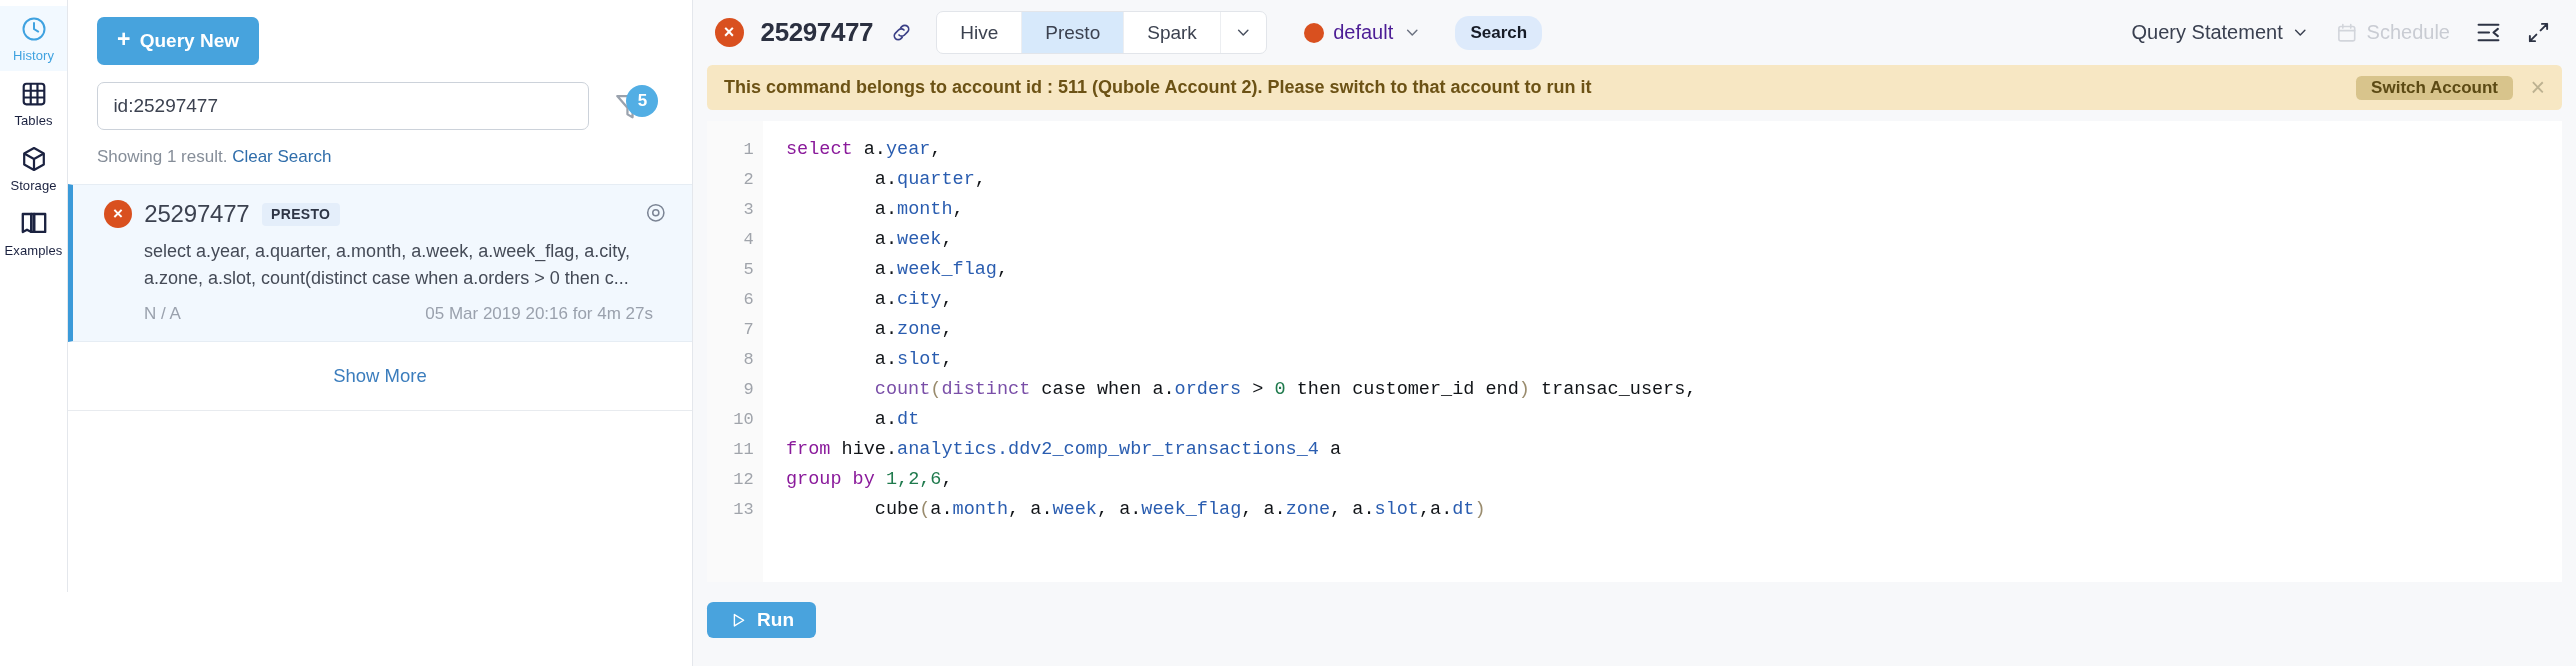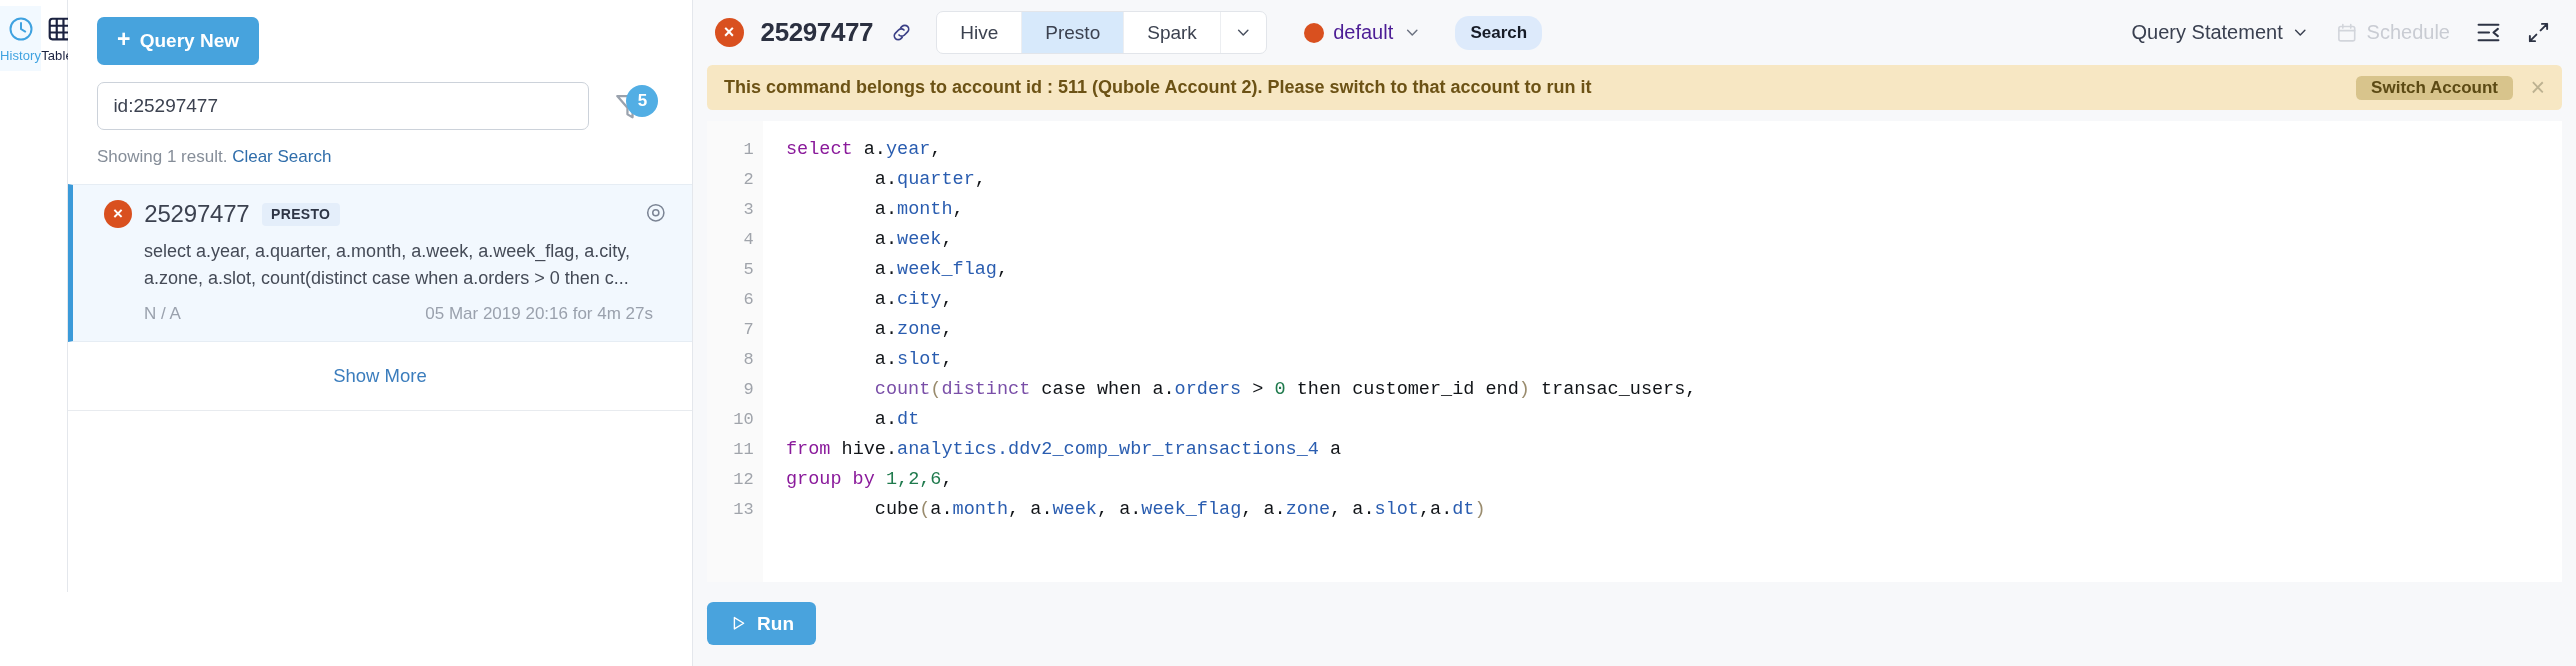--- a/index.html
+++ b/index.html
@@ -9,21 +9,21 @@
     font-family: "Liberation Sans", sans-serif;
     overflow: hidden;
   }
   .app { display: flex; width: 2576px; height: 667px; }
 
   
   .rail {
     width: 68px; min-width: 68px; height: 592px;
     background: #ffffff;
     border-right: 0.8px solid #e4e7ec;
-    display: flex; flex-direction: row;
+    display: flex; flex-direction: column;
     padding-top: 6.2px;
   }
   .rail-item {
     height: 65px;
     display: flex; flex-direction: column;
     align-items: center; justify-content: center;
     gap: 4.6px; cursor: pointer;
   }
   .rail-item.active { background: #f2f9ff; }
   .rail-icon { width: 29px; height: 29px; display: flex; align-items: center; justify-content: center; }
@@ -249,21 +249,21 @@
   .kf { color: #7a4fa8; }      
   .c  { color: #2a5db0; }      
   .n  { color: #1f7a4d; }      
   .p  { color: #9a8c6e; }      
   .t  { color: #111418; }      
 
   .run-row { padding: 20px 14px 0 14px; height: 85px; }
   .run-btn {
     background: #49a3dd; color: #fff;
     border: none; border-radius: 6.2px;
-    height: 43px; padding: 0 21.6px;
+    height: 36px; padding: 0 21.6px;
     display: inline-flex; align-items: center; gap: 10px;
     font-size: 19px; font-weight: bold;
     font-family: "Liberation Sans", sans-serif;
     cursor: pointer;
   }
 </style>
 </head>
 <body>
 
 <div class="app">

